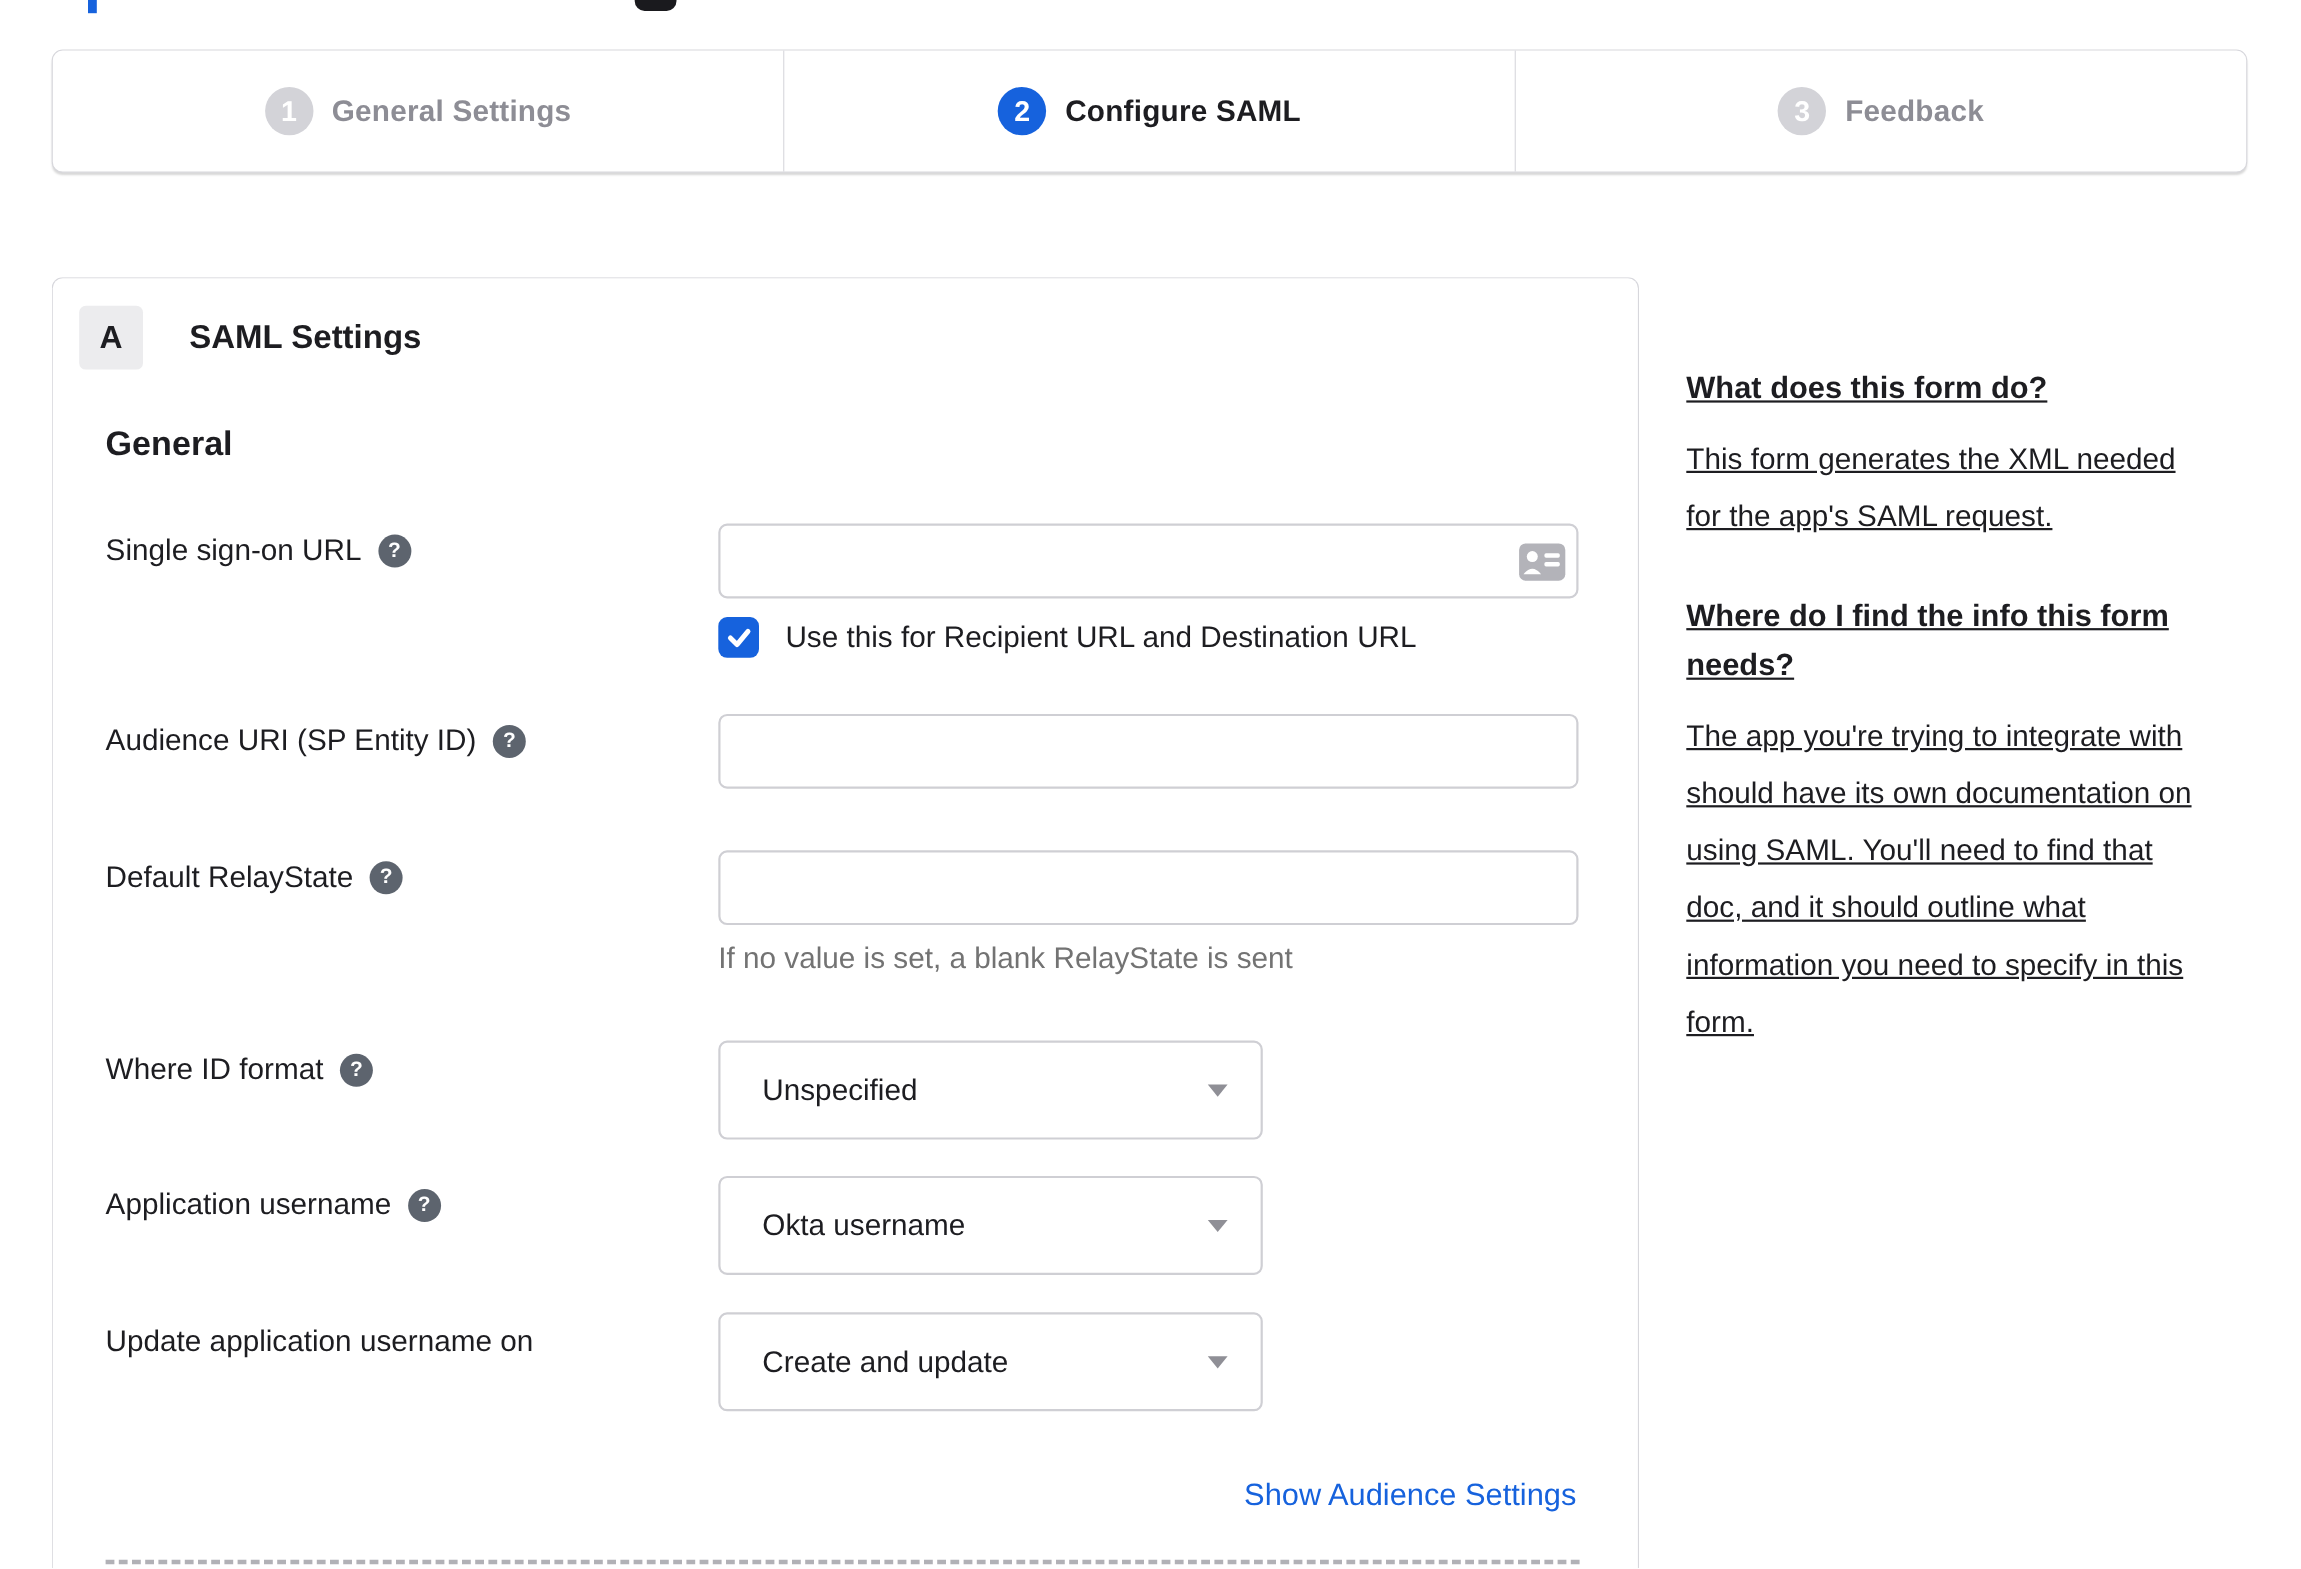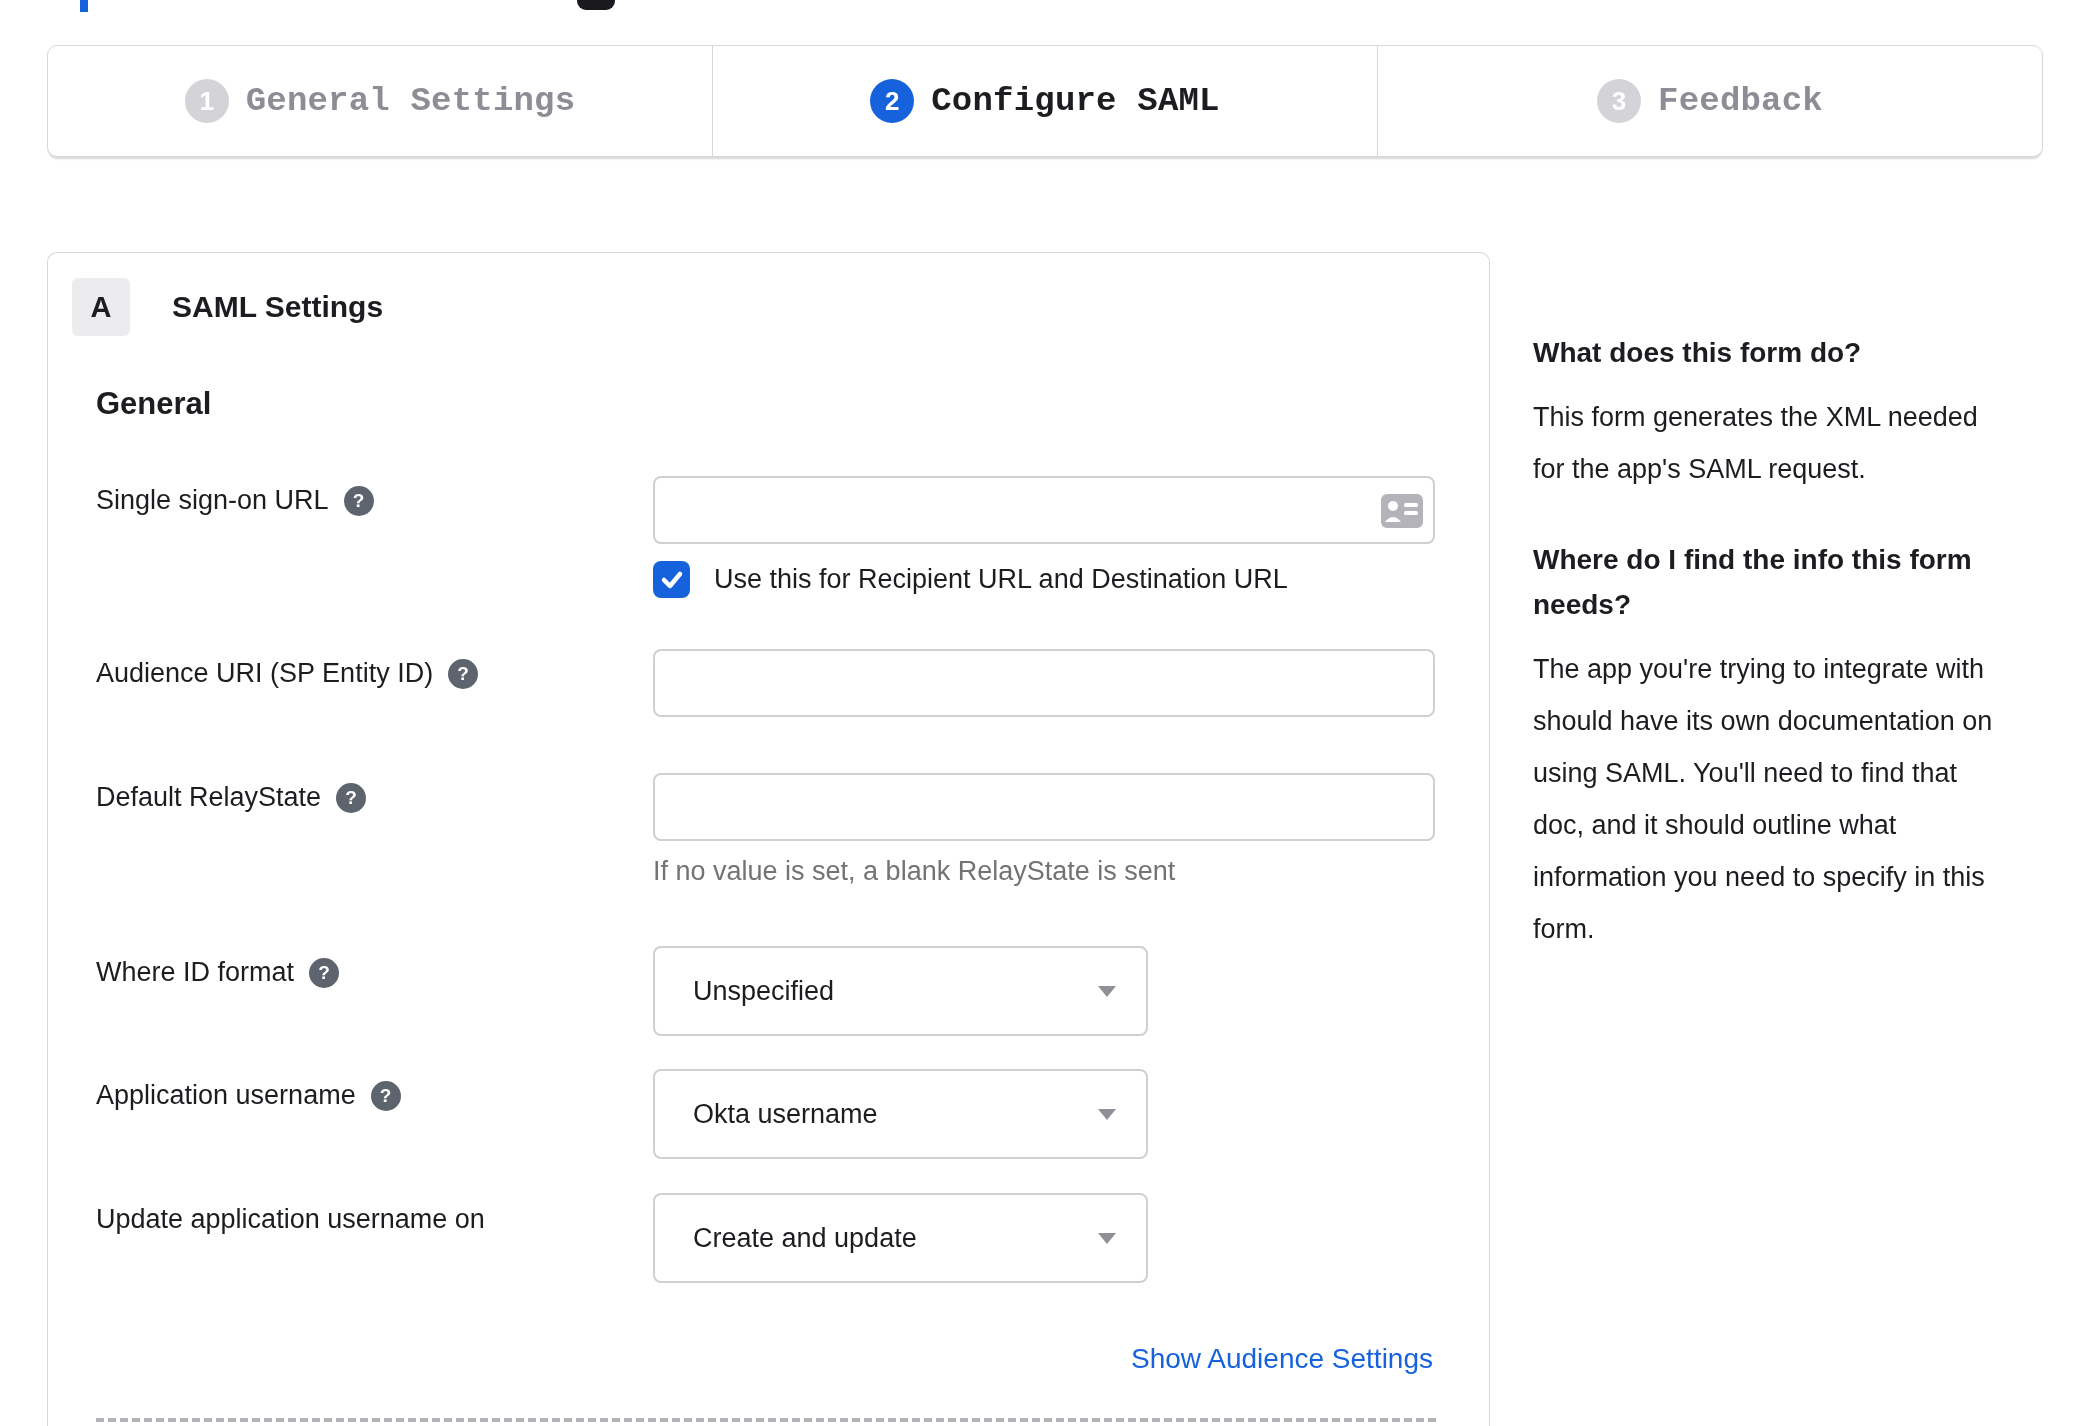--- a/index.html
+++ b/index.html
@@ -13,21 +13,21 @@
   .frag-black { position:absolute; left:577px; top:0; width:38px; height:10px; background:#1a1a1e; border-radius:0 0 9px 9px; }
 
   
   .stepper { position:absolute; left:47px; top:45px; width:1996px; height:112px;
              background:#fff; border:1px solid #d7d7dc; border-radius:10px;
              box-shadow:0 3px 2px -1px rgba(0,0,0,.16); display:flex; }
   .step { flex:1 1 0; display:flex; align-items:center; justify-content:center; gap:17px; cursor:default; }
   .step + .step { border-left:1px solid #d7d7dc; }
   .step-num { width:44px; height:44px; border-radius:50%; background:#d3d3d8; color:#fff;
               font-weight:bold; font-size:26px; display:flex; align-items:center; justify-content:center; }
-  .step-label { font-size:34px; font-weight:bold; color:#8d8d95; letter-spacing:.2px;font-family:Liberation Mono, monospace; }
+  .step-label { font-size:27px; font-weight:bold; color:#8d8d95; letter-spacing:.2px; }
   .step.active .step-num { background:#1662dd; }
   .step.active .step-label { color:#1d1d21; }
 
   
   .panel { position:absolute; left:47px; top:252px; width:1443px; height:1174px;
            background:#fff; border:1px solid #d7d7dc; border-bottom:none;
            border-radius:10px 10px 0 0; }
   .panel-head { position:absolute; left:24px; top:25px; height:58px; display:flex; align-items:center; gap:42px; }
   .badge-a { width:58px; height:58px; background:#ececee; border-radius:6px; color:#1d1d21;
              font-size:29px; font-weight:bold; display:flex; align-items:center; justify-content:center; }
@@ -59,21 +59,21 @@
   .select-value { font-size:27px; color:#1d1d21; flex:1; }
   .caret { width:0; height:0; border-left:9px solid transparent; border-right:9px solid transparent;
            border-top:11px solid #8f8f96; }
 
   .advanced-link { position:absolute; right:56px; top:1090px; font-size:28px; font-weight:500;
                    color:#1662dd; text-decoration:none; cursor:pointer; }
   .dashed-divider { position:absolute; left:48px; top:1165px; width:1340px;
                     border-top:4px dashed #b1b1b6; }
 
   
-  .sidebar { position:absolute; left:1533px; top:330px; width:515px; }
+  .sidebar { position:absolute; left:1533px; top:330px; width:515px;text-decoration:underline; }
   .sidebar h3 { font-size:28px; font-weight:bold; color:#1d1d21; line-height:45px; margin:0 0 16px 0; white-space:pre-line; }
   .sidebar p  { font-size:27px; color:#1d1d21; line-height:52px; margin:0 0 42px 0; white-space:pre-line; }
 </style>
 </head>
 <body>
 
 <div class="screen">
 
   <div class="frag-blue"></div>
   <div class="frag-black"></div>

